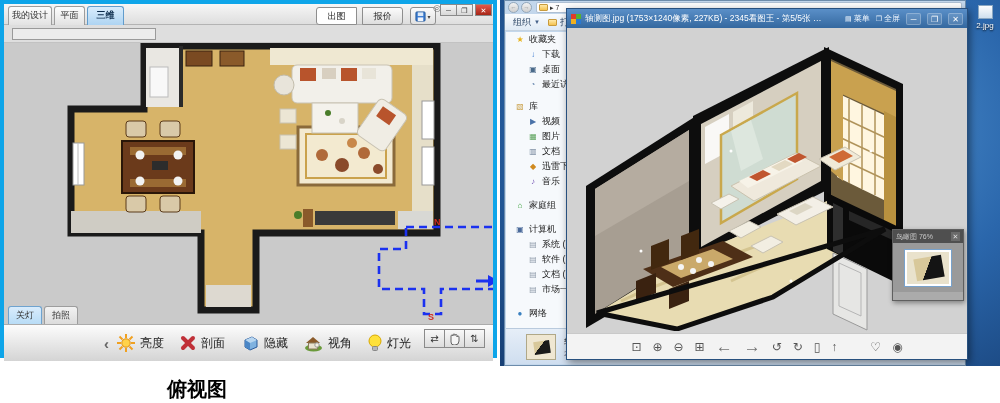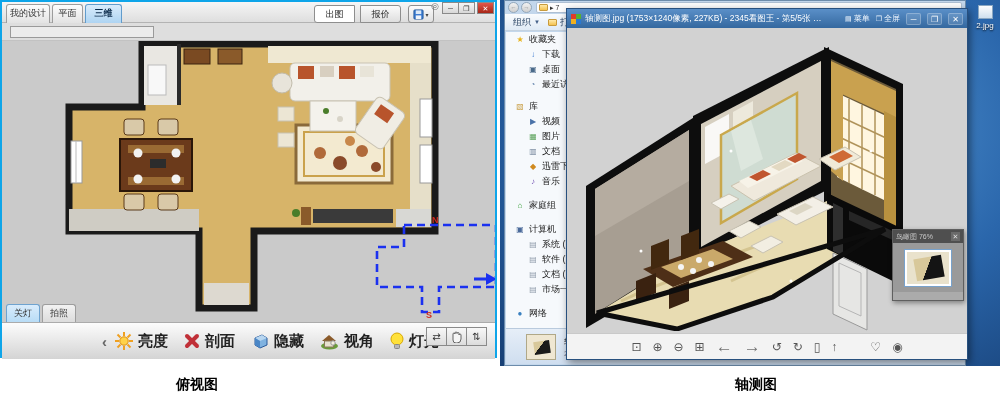--- a/index.html
+++ b/index.html
@@ -1,21 +1,21 @@
 <!DOCTYPE html>
 <html><head>
 <meta charset="utf-8">
 <style>
   * { margin:0; padding:0; box-sizing:border-box; }
   body { font-family:"Liberation Sans","DejaVu Sans",sans-serif; background:#fff; }
   #stage { position:relative; width:1000px; height:403px; overflow:hidden; background:#fff; }
 
   
   .shot-left { position:absolute; left:0; top:0; width:500px; height:366px; background:#fff; }
-  .lw { position:absolute; left:0; top:0; width:497px; height:358px; background:#e9e9e9; border:2px solid #0ea5e9; }
+  .lw { position:absolute; left:0; top:0; width:497px; height:358px; background:#e9e9e9; border:4px solid #0ea5e9; }
   .lw-tabbar { position:absolute; left:0; top:0; right:0; height:21px;
     background:linear-gradient(#f6f6f6,#dedede); border-bottom:1px solid #b3b3b3; }
   .ltab { position:absolute; top:2px; height:19px; line-height:17px; text-align:center;
     font-size:9px; color:#333; background:linear-gradient(#fdfdfd,#e3e3e3);
     border:1px solid #9d9d9d; border-bottom:none; border-radius:3px 3px 0 0; cursor:default; }
   .ltab.active { background:linear-gradient(#d9ecfc,#aed4f2); border-color:#619ccc; color:#0a2a4a; font-weight:bold; }
   .hbtn { position:absolute; top:3px; height:18px; line-height:16px; text-align:center; font-size:9px;
     color:#222; border:1px solid #8e8e8e; background:linear-gradient(#fbfbfb,#dedede); }
   .hbtn.pressed { background:#fff; }
   .savebtn { position:absolute; top:3px; left:406px; width:26px; height:18px; border:1px solid #8e8e8e;
@@ -31,21 +31,21 @@
   .lw-bottomtabs { position:absolute; left:4px; top:302px; display:flex; gap:2px; }
   .btab { height:18px; min-width:34px; padding:0 6px; line-height:16px; font-size:9px; text-align:center;
     border:1px solid #9d9d9d; border-bottom:none; border-radius:3px 3px 0 0; background:linear-gradient(#f2f2f2,#dcdcdc); color:#333; }
   .btab.active { background:linear-gradient(#d9ecfc,#b8dcf6); border-color:#6fa3cf; }
   .lw-toolbar { position:absolute; left:0; top:320px; right:0; height:37px;
     background:linear-gradient(#fcfcfc,#d4d4d4); border-top:1px solid #ababab;
     display:flex; align-items:center; padding-left:92px; }
   .chev { font-size:15px; color:#666; font-weight:bold; margin:0 8px; }
   .toolitem { display:flex; align-items:center; margin-right:16px; }
   .toolitem svg { margin-right:5px; }
-  .toolitem .tlabel { font-size:15px; font-weight:bold; color:#222; }
+  .toolitem .tlabel { font-size:12px; font-weight:normal; color:#222; }
   .viewctls { position:absolute; right:8px; top:325px; display:flex; }
   .vbtn { width:21px; height:19px; border:1px solid #8a8a8a; margin-left:-1px;
     background:linear-gradient(#f8f8f8,#dcdcdc); display:flex; align-items:center; justify-content:center;
     font-size:10px; color:#333; }
 
   
   .shot-right { position:absolute; left:500px; top:0; width:500px; height:366px; overflow:hidden;
     background:radial-gradient(ellipse at 60% 35%, #5ba0dd 0%, #2a66ab 55%, #173f74 100%); }
   .deskicon { position:absolute; left:474px; top:5px; width:22px; text-align:center; }
   .deskicon .page { width:15px; height:14px; margin:0 auto; background:linear-gradient(#fdfdfd,#cfe0ef); border:1px solid #8aa7c2; }
@@ -107,21 +107,21 @@
     display:flex; align-items:center; padding:0 3px; }
   .nav-close { margin-left:auto; font-size:7px; color:#ddd; background:#6a6a6a; width:9px; height:9px;
     line-height:9px; text-align:center; }
   .nav-thumb { position:absolute; left:12px; top:20px; width:46px; height:36px; background:#e9e2cc; border:2px solid #fff; outline:1px solid #78a2cc; }
   .nav-thumb .mini { position:absolute; left:8px; top:5px; width:28px; height:22px;
     background:linear-gradient(120deg,#d8c89a 45%,#141414 46%); transform:rotate(-10deg); }
   .nav-foot { position:absolute; left:0; right:0; bottom:0; height:8px; background:#ababab; }
 
   
   .captions { position:absolute; left:0; top:366px; width:1000px; height:37px; background:#fff; }
-  .cap { position:absolute; top:10px; width:120px; text-align:center; font-size:14px; font-weight:bold; color:#000; }
+  .cap { position:absolute; top:10px; width:120px; text-align:center; font-size:20px; font-weight:bold; color:#000; }
 </style>
 </head>
 <body>
 
 <div id="stage">
 
   <div class="shot-left">
     <div class="lw">
 
       <div class="lw-tabbar">
@@ -506,16 +506,15 @@
         <span class="vico">▯</span>
         <span class="vico">↑</span>
         <span class="vico sep">♡</span>
         <span class="vico">◉</span>
       </div>
     </div>
   </div>
 
   <div class="captions">
     <div class="cap" style="left:137px;">俯视图</div>
-    <div class="cap" style="left:696px;">轴测图</div>
   </div>
 
 </div>
 
 </body></html>

